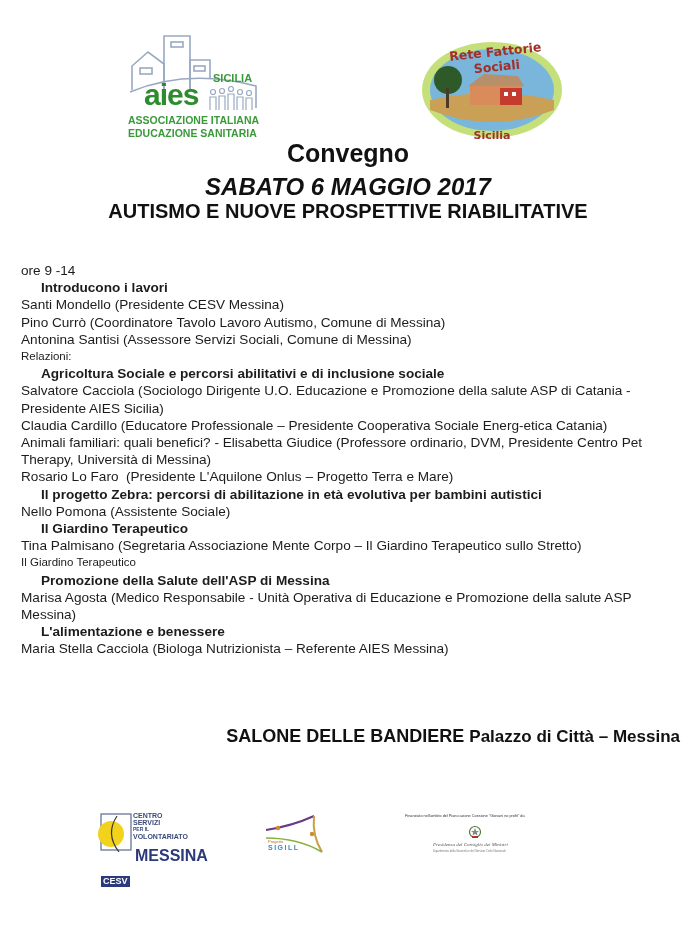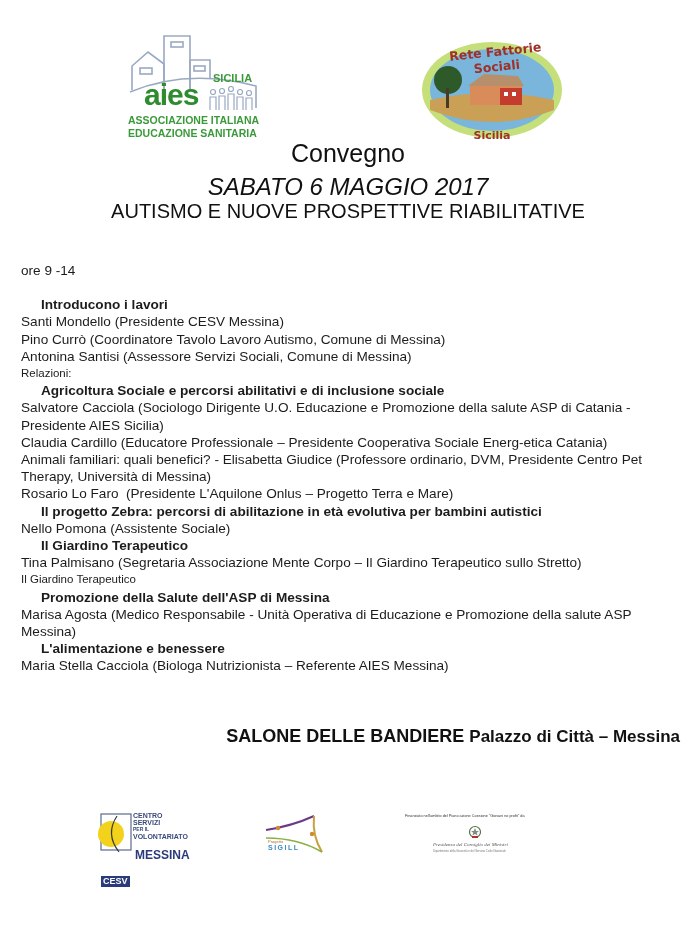--- a/index.html
+++ b/index.html
@@ -8,27 +8,27 @@
   .abs { position:absolute; }
 
   
   #aies-logo { left:128px; top:30px; width:135px; height:110px; }
   .aies-sub { position:absolute; left:0; width:140px; font-weight:bold; font-size:10.5px;
               color:#3a9a3a; letter-spacing:0; white-space:nowrap; font-family:"Liberation Sans", sans-serif; }
 
   
   #rete-logo { left:418px; top:30px; width:148px; height:115px; }
 
-  .title { position:absolute; left:0; width:696px; text-align:center; font-weight:normal; color:#111; }
+  .title { position:absolute; left:0; width:696px; text-align:center; font-weight:bold; color:#111; }
   #conv { top:139px; font-size:25px; }
   #date { top:173px; font-size:24px; font-style:italic; }
   #topic { top:200px; font-size:20px; }
 
   #program { position:absolute; left:21px; top:262px; width:665px; font-size:13.6px; line-height:17.2px; color:#1c1c1c; }
-  #program .time { margin-bottom:17px; }
+  #program .time { }
   #program .h { font-weight:bold;padding-left:20px; }
   #program .small { font-size:11.5px; }
   #program .line { white-space:nowrap; }
   #program .wrap { white-space:normal; }
 
   #venue { position:absolute; top:726px; left:0; width:680px; text-align:right; font-size:18px; font-weight:bold; color:#111; }
 
   #cesv-logo { left:95px; top:810px; width:110px; height:55px; }
   #sigill-logo { left:262px; top:812px; width:64px; height:46px; }
   #pres-logo { left:405px; top:812px; width:140px; height:50px; }
@@ -130,21 +130,21 @@
     <circle cx="16" cy="22" r="13" fill="#f2d21a"></circle>
     <path d="M22 4 Q10 22 24 40" fill="none" stroke="#3a3a3a" stroke-width="1.2"></path>
   </svg>
   <div class="abs" style="left:38px;top:2px;font-size:7px;font-weight:bold;color:#3a4a7a;line-height:7px;">
     <div>CENTRO</div>
     <div>SERVIZI</div>
     <div style="font-size:5px">PER IL</div>
     <div>VOLONTARIATO</div>
   </div>
   <div class="abs" style="left:6px;top:40px;background:#2a3a7a;color:#fff;font-size:9px;font-weight:bold;padding:0 2px;line-height:11px;margin-top:26px;">CESV</div>
-  <div class="abs" style="left:40px;top:40px;font-size:12px;font-weight:bold;color:#2a3a7a;line-height:11px;">MESSINA</div>
+  <div class="abs" style="left:40px;top:40px;font-size:16px;font-weight:bold;color:#2a3a7a;line-height:11px;">MESSINA</div>
 </div>
 
 <div id="sigill-logo" class="abs">
   <svg width="64" height="46" viewBox="0 0 64 46">
     <path d="M4 18 Q30 14 52 4" fill="none" stroke="#6a3a8a" stroke-width="2"></path>
     <path d="M52 4 Q50 24 60 40" fill="none" stroke="#c8a040" stroke-width="2"></path>
     <path d="M4 26 Q36 26 60 40" fill="none" stroke="#8ab040" stroke-width="1.5"></path>
     <circle cx="16" cy="16" r="2.2" fill="#d08a30"></circle>
     <circle cx="50" cy="22" r="2.2" fill="#d08a30"></circle>
   </svg>

